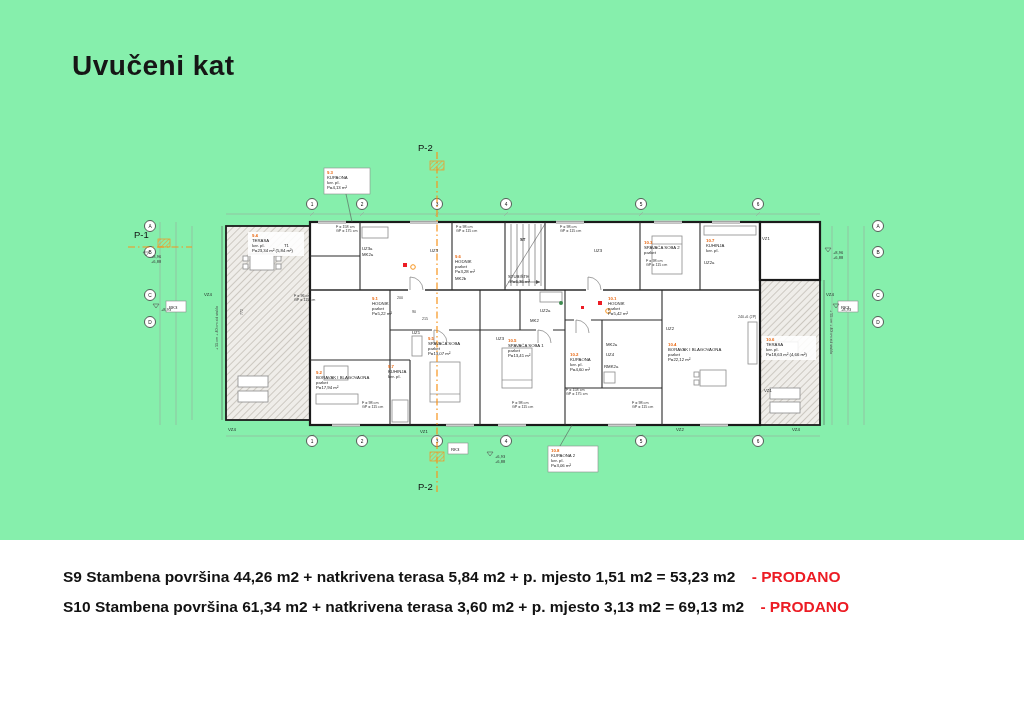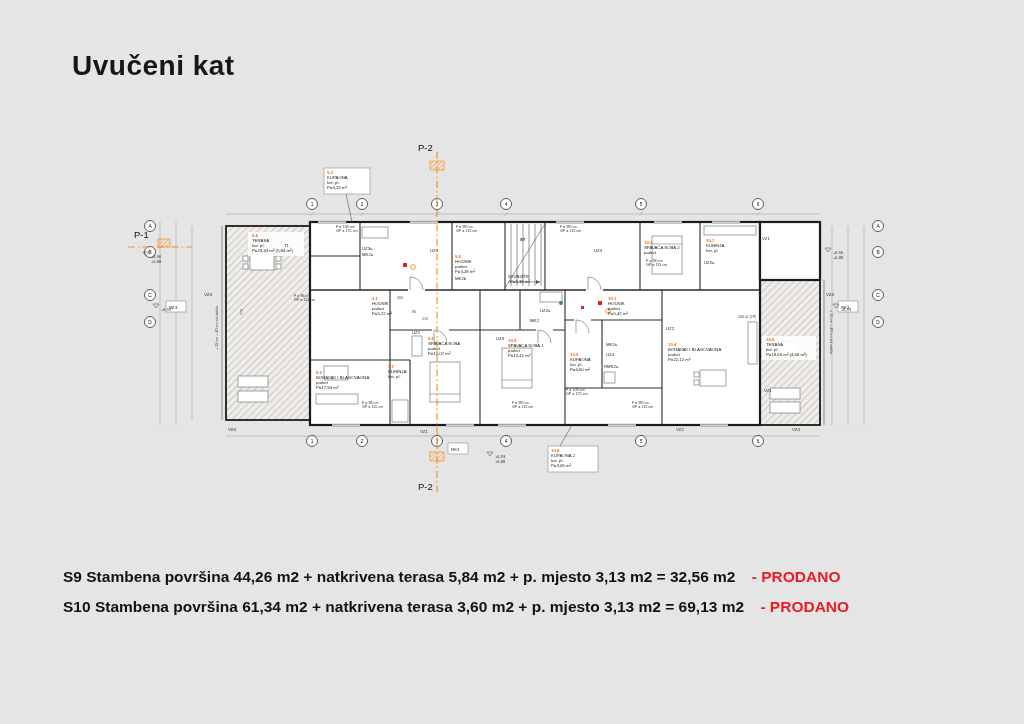--- a/index.html
+++ b/index.html
@@ -1,17 +1,17 @@
 <!DOCTYPE html>
 <html><head>
 <meta charset="utf-8">
 <style>
   html,body{margin:0;padding:0;background:#fff;}
   body{width:1024px;height:724px;overflow:hidden;font-family:"Liberation Sans",sans-serif;}
-  .page{position:relative;width:1024px;height:724px;background:#e5e5e5;}
+  .page{position:relative;width:1024px;height:540px;background:#86efac;}
   .title{position:absolute;left:72px;top:50px;margin:0;font-size:28px;font-weight:bold;color:#161616;letter-spacing:.5px;}
   svg.plan{position:absolute;left:0;top:0;}
   .summary{position:absolute;left:63px;top:568px;font-size:15.5px;font-weight:bold;color:#121212;white-space:nowrap;}
   .summary .row{margin:0 0 12px 0;}
   .sold{color:#EC1C24;margin-left:12px;}
   
   .wallT{stroke:#1b1b1b;stroke-width:2.2;fill:#fff;}
   .wallH{stroke:#1b1b1b;stroke-width:1.8;}
   .wall{stroke:#2b2b2b;stroke-width:1.1;fill:none;}
   .thin{stroke:#555;stroke-width:.6;fill:none;}
@@ -443,21 +443,21 @@
       <text class="dimlbl" x="412" y="313">90</text>
       <text class="dimlbl" x="397" y="299">200</text>
       <text class="dimlbl" x="738" y="318">240+6 (2P)</text>
       <text class="dimlbl" x="218" y="350" transform="rotate(-90 218 350)">+ 55 cm + 40 cm zid staklo</text>
       <text class="dimlbl" x="830" y="310" transform="rotate(90 830 310)">+ 55 cm + 40 cm zid staklo</text>
     </g>
   </svg>
 
   <div class="summary">
     <p class="row">
-      <span>S9 Stambena površina 44,26 m2 + natkrivena terasa 5,84 m2 + p. mjesto 3,13 m2 = 32,56 m2</span>
+      <span>S9 Stambena površina 44,26 m2 + natkrivena terasa 5,84 m2 + p. mjesto 1,51 m2 = 53,23 m2</span>
       <span class="sold">- PRODANO</span>
     </p>
     <p class="row">
       <span>S10 Stambena površina 61,34 m2 + natkrivena terasa 3,60 m2 + p. mjesto 3,13 m2 = 69,13 m2</span>
       <span class="sold">- PRODANO</span>
     </p>
   </div>
 
 </div>
 

